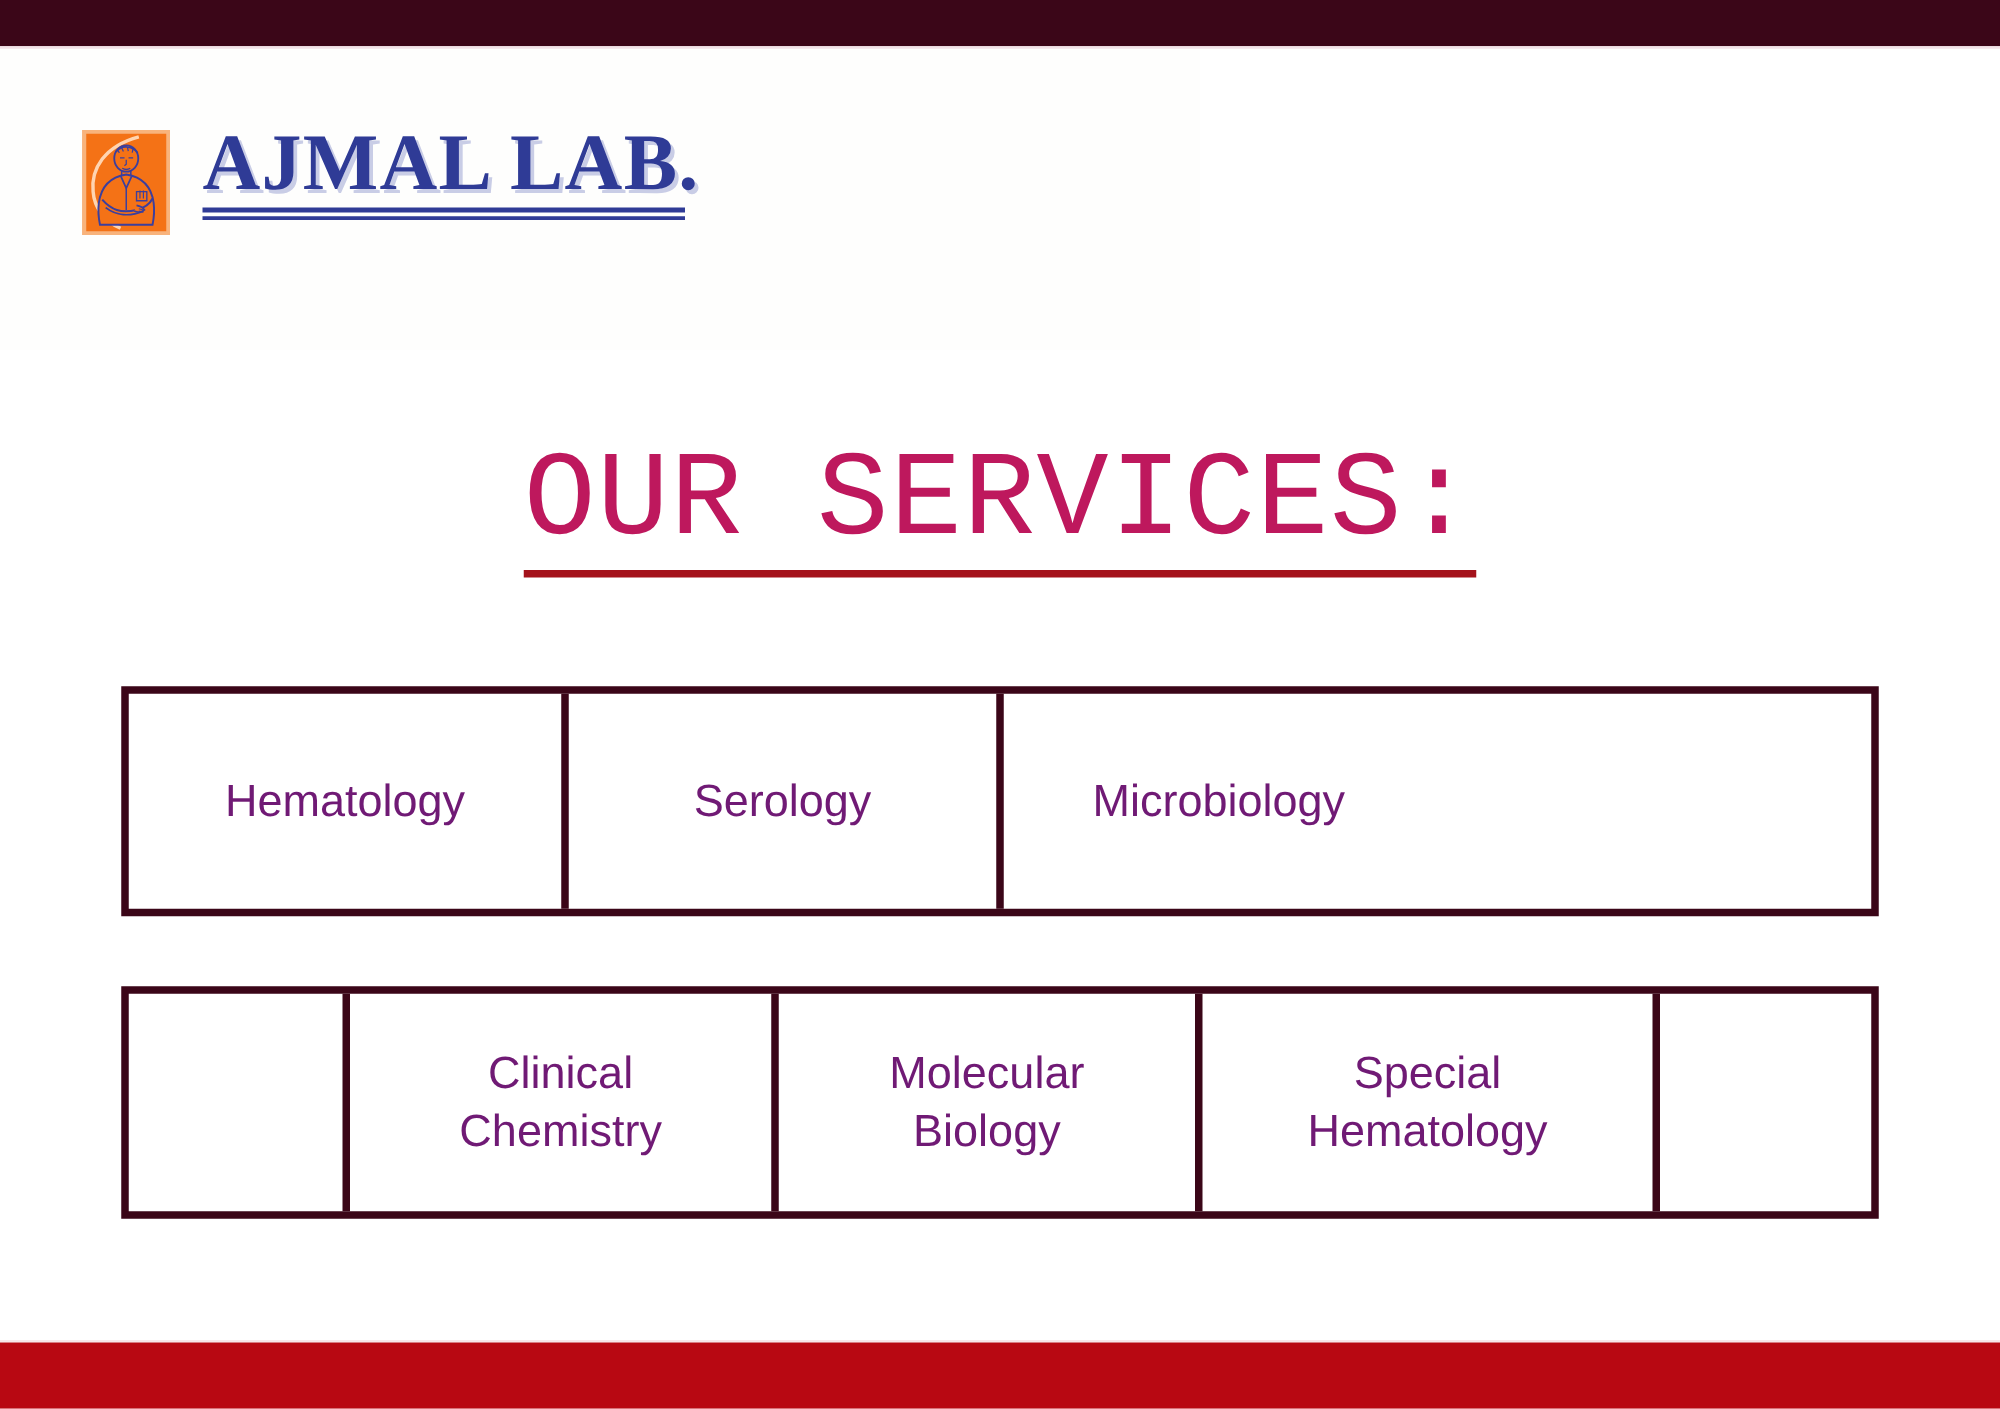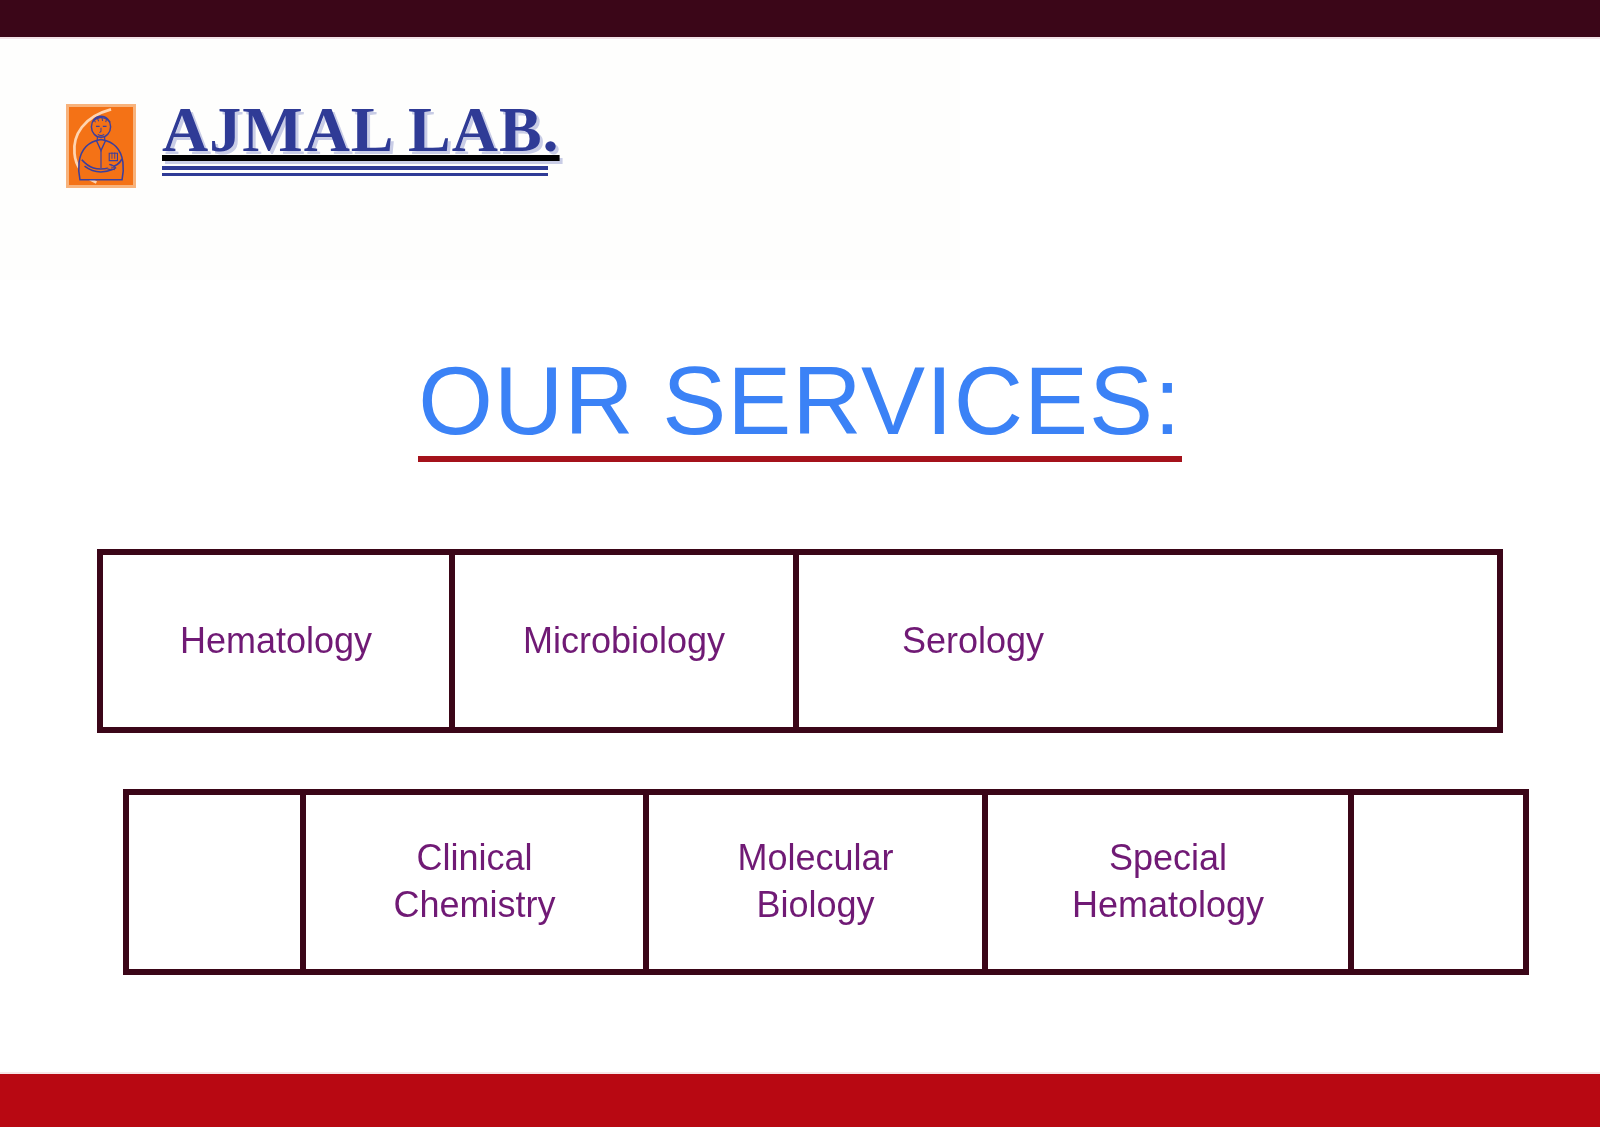--- a/index.html
+++ b/index.html
@@ -65,21 +65,20 @@
     background: #fefefd;
   }
 
   
   .logo-wrap {
     position: absolute;
     left: 66px;
     top: 104px;
     display: flex;
     align-items: flex-start;
-    text-decoration: underline;
   }
   .logo-mark {
     width: 70px;
     height: 84px;
     background: #f47216;
     border: 3px solid #f8b37c;
     box-sizing: border-box;
     position: relative;
     flex: none;
   }
@@ -126,24 +125,24 @@
     position: absolute;
     left: 0;
     top: 352px;
     width: 1600px;
     text-align: center;
   }
   .title-inner {
     display: inline-block;
   }
   .title-text {
-    font-family: Liberation Sans, sans-serif;
+    font-family: Liberation Mono, monospace;
     font-size: 96px;
     line-height: 1.02;
-    color: #3b82f6;
+    color: #be185d;
     letter-spacing: 1px;
     white-space: nowrap;
   }
   .title-underline {
     height: 6px;
     background: #a4121b;
     margin-top: 6px;
   }
 
   
@@ -158,21 +157,20 @@
     left: 97px;
     top: 549px;
     width: 1406px;
     height: 184px;
   }
   .svc-table.row2 {
     left: 97px;
     top: 789px;
     width: 1406px;
     height: 186px;
-    margin-left: 26px;
   }
   .svc-cell {
     box-sizing: border-box;
     border-right: 6px solid #3b0618;
     display: flex;
     align-items: center;
     justify-content: center;
     text-align: center;
     flex: none;
   }
@@ -246,25 +244,25 @@
     <div class="title-inner">
       <div class="title-text">OUR SERVICES:</div>
       <div class="title-underline"></div>
     </div>
   </div>
 
   <div class="svc-table row1">
     <div class="svc-cell" style="width:352px">
       <span class="svc-label">Hematology</span>
     </div>
+    <div class="svc-cell" style="width:348px">
+      <span class="svc-label">Serology</span>
+    </div>
     <div class="svc-cell" style="width:344px">
       <span class="svc-label">Microbiology</span>
-    </div>
-    <div class="svc-cell" style="width:348px">
-      <span class="svc-label">Serology</span>
     </div>
   </div>
 
   <div class="svc-table row2">
     <div class="svc-cell empty" style="width:177px">
       <span class="svc-label"></span>
     </div>
     <div class="svc-cell" style="width:343px">
       <span class="svc-label">Clinical
 Chemistry</span>

